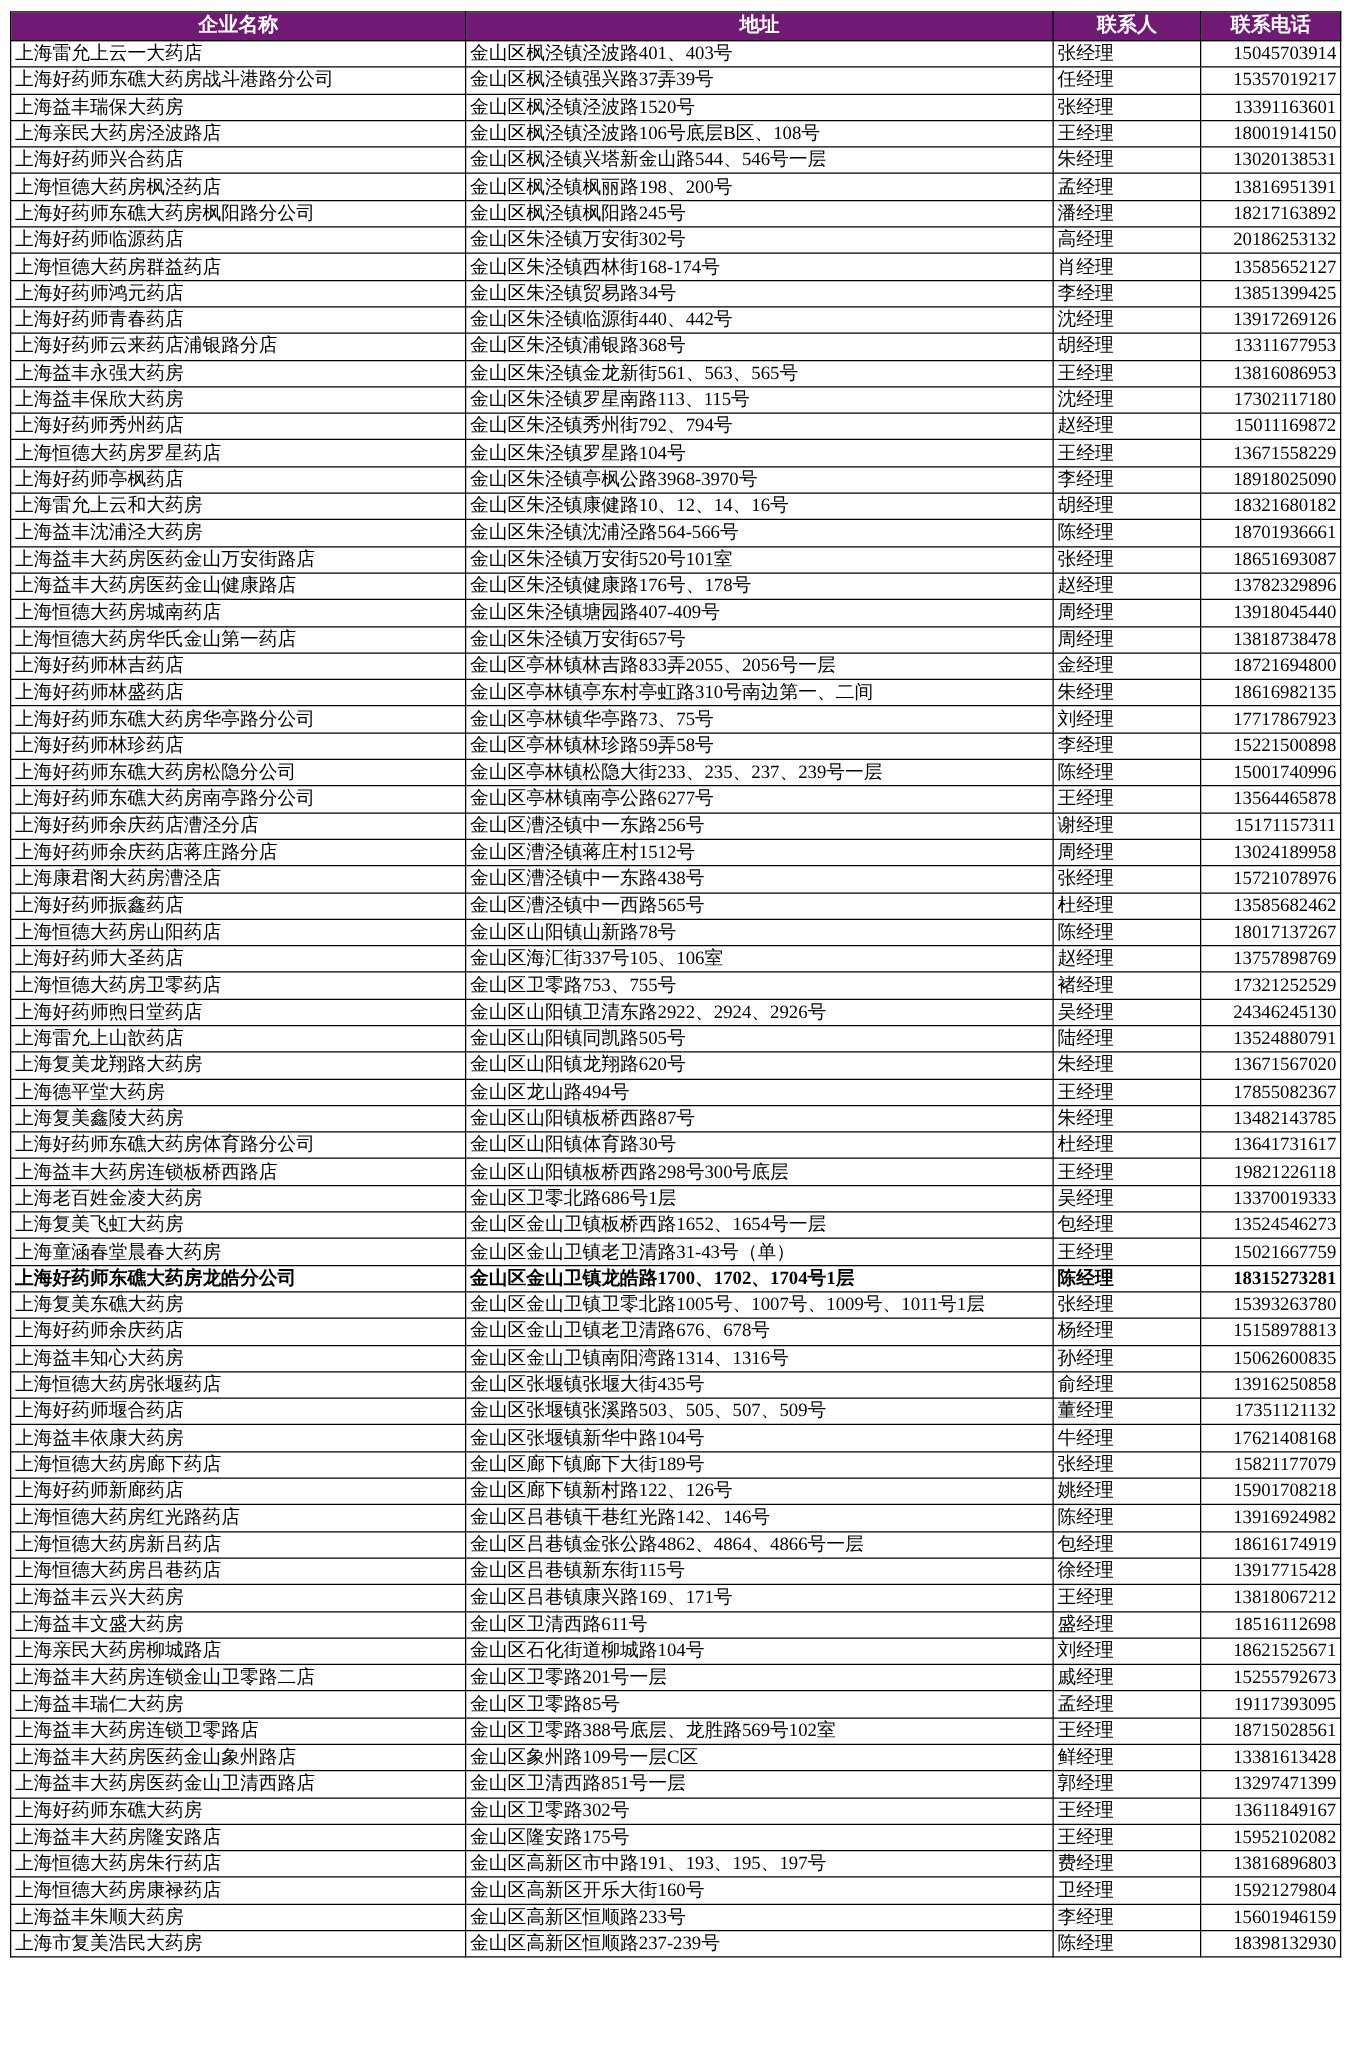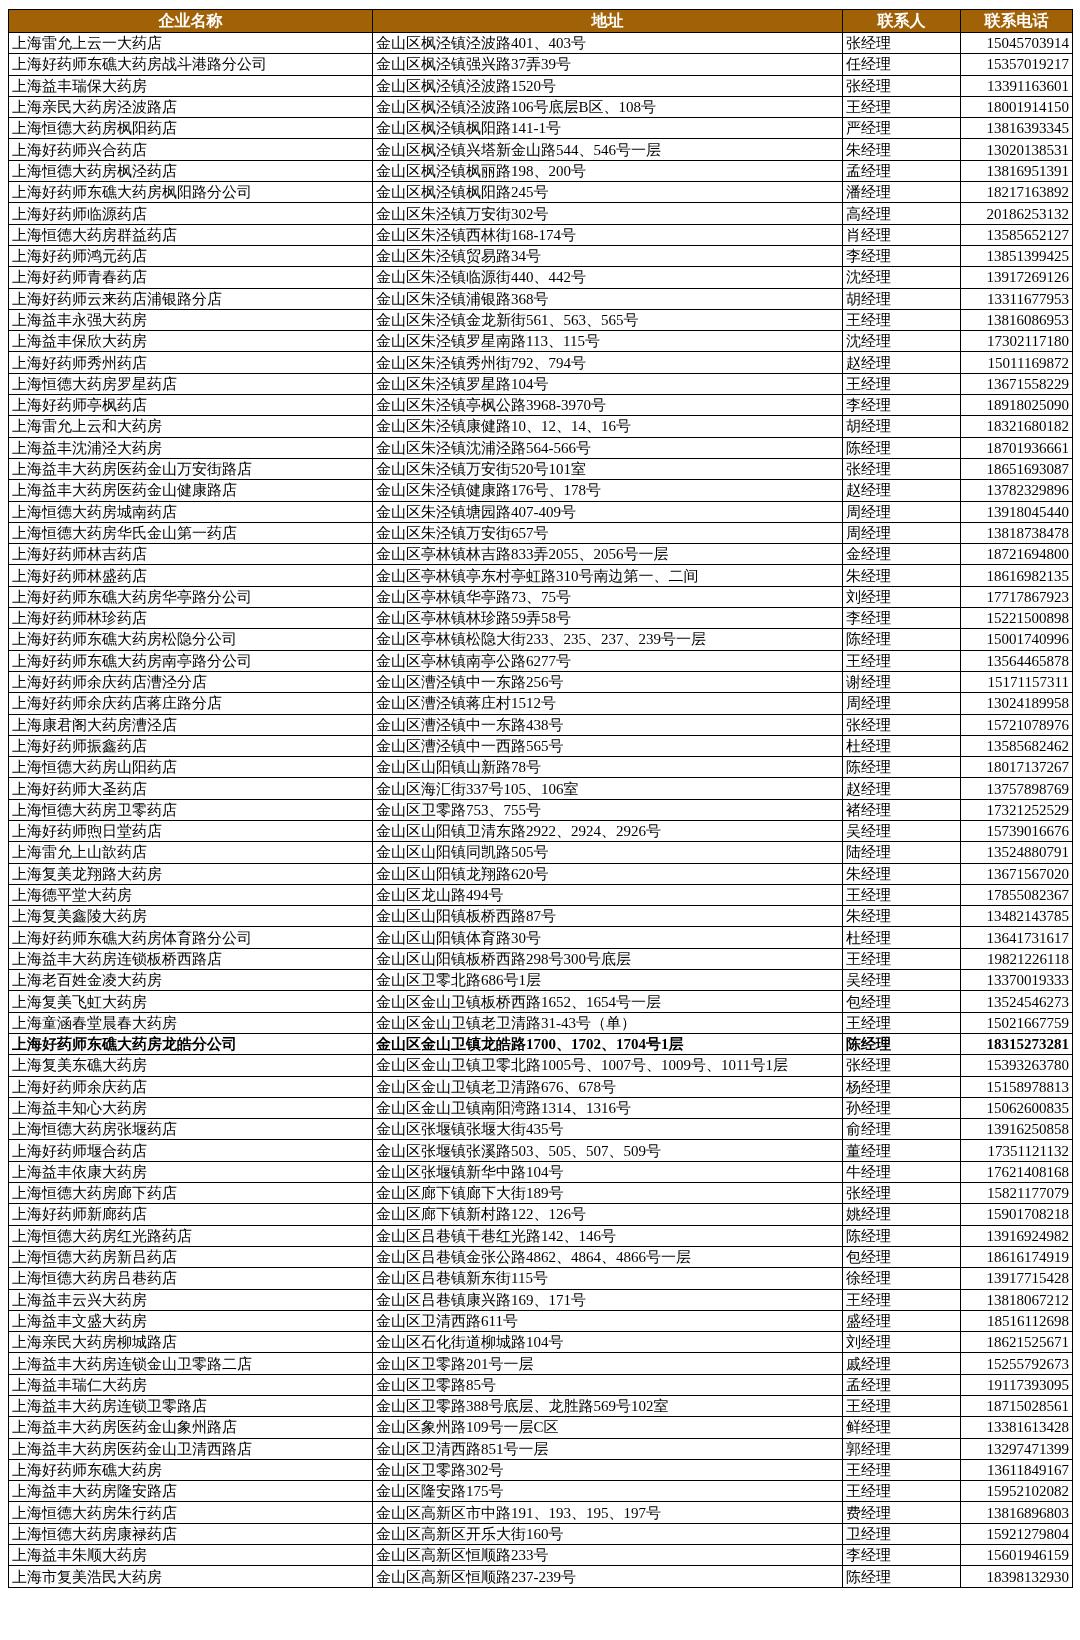--- a/index.html
+++ b/index.html
@@ -20,21 +20,21 @@
     width: 1064px;
     font-size: 15px;
     color: #000000;
   }
   table.directory col.c-name    { width: 364px; }
   table.directory col.c-address { width: 470px; }
   table.directory col.c-contact { width: 118px; }
   table.directory col.c-phone   { width: 112px; }
 
   table.directory th {
-    background: #a16207;
+    background: #701a75;
     color: #ffffff;
     font-weight: bold;
     font-size: 16px;
     text-align: center;
     height: 22px;
     border: 1px solid #000000;
     padding: 0 2px;
     line-height: 22px;
   }
   table.directory td {
@@ -90,26 +90,20 @@
           <td class="cell-contact">张经理</td>
           <td class="cell-phone">13391163601</td>
         </tr>
         <tr>
           <td class="cell-name">上海亲民大药房泾波路店</td>
           <td class="cell-address">金山区枫泾镇泾波路106号底层B区、108号</td>
           <td class="cell-contact">王经理</td>
           <td class="cell-phone">18001914150</td>
         </tr>
         <tr>
-          <td class="cell-name">上海恒德大药房枫阳药店</td>
-          <td class="cell-address">金山区枫泾镇枫阳路141-1号</td>
-          <td class="cell-contact">严经理</td>
-          <td class="cell-phone">13816393345</td>
-        </tr>
-        <tr>
           <td class="cell-name">上海好药师兴合药店</td>
           <td class="cell-address">金山区枫泾镇兴塔新金山路544、546号一层</td>
           <td class="cell-contact">朱经理</td>
           <td class="cell-phone">13020138531</td>
         </tr>
         <tr>
           <td class="cell-name">上海恒德大药房枫泾药店</td>
           <td class="cell-address">金山区枫泾镇枫丽路198、200号</td>
           <td class="cell-contact">孟经理</td>
           <td class="cell-phone">13816951391</td>
@@ -291,21 +285,21 @@
         <tr>
           <td class="cell-name">上海恒德大药房卫零药店</td>
           <td class="cell-address">金山区卫零路753、755号</td>
           <td class="cell-contact">褚经理</td>
           <td class="cell-phone">17321252529</td>
         </tr>
         <tr>
           <td class="cell-name">上海好药师煦日堂药店</td>
           <td class="cell-address">金山区山阳镇卫清东路2922、2924、2926号</td>
           <td class="cell-contact">吴经理</td>
-          <td class="cell-phone">15739016676</td>
+          <td class="cell-phone">24346245130</td>
         </tr>
         <tr>
           <td class="cell-name">上海雷允上山歆药店</td>
           <td class="cell-address">金山区山阳镇同凯路505号</td>
           <td class="cell-contact">陆经理</td>
           <td class="cell-phone">13524880791</td>
         </tr>
         <tr>
           <td class="cell-name">上海复美龙翔路大药房</td>
           <td class="cell-address">金山区山阳镇龙翔路620号</td>

